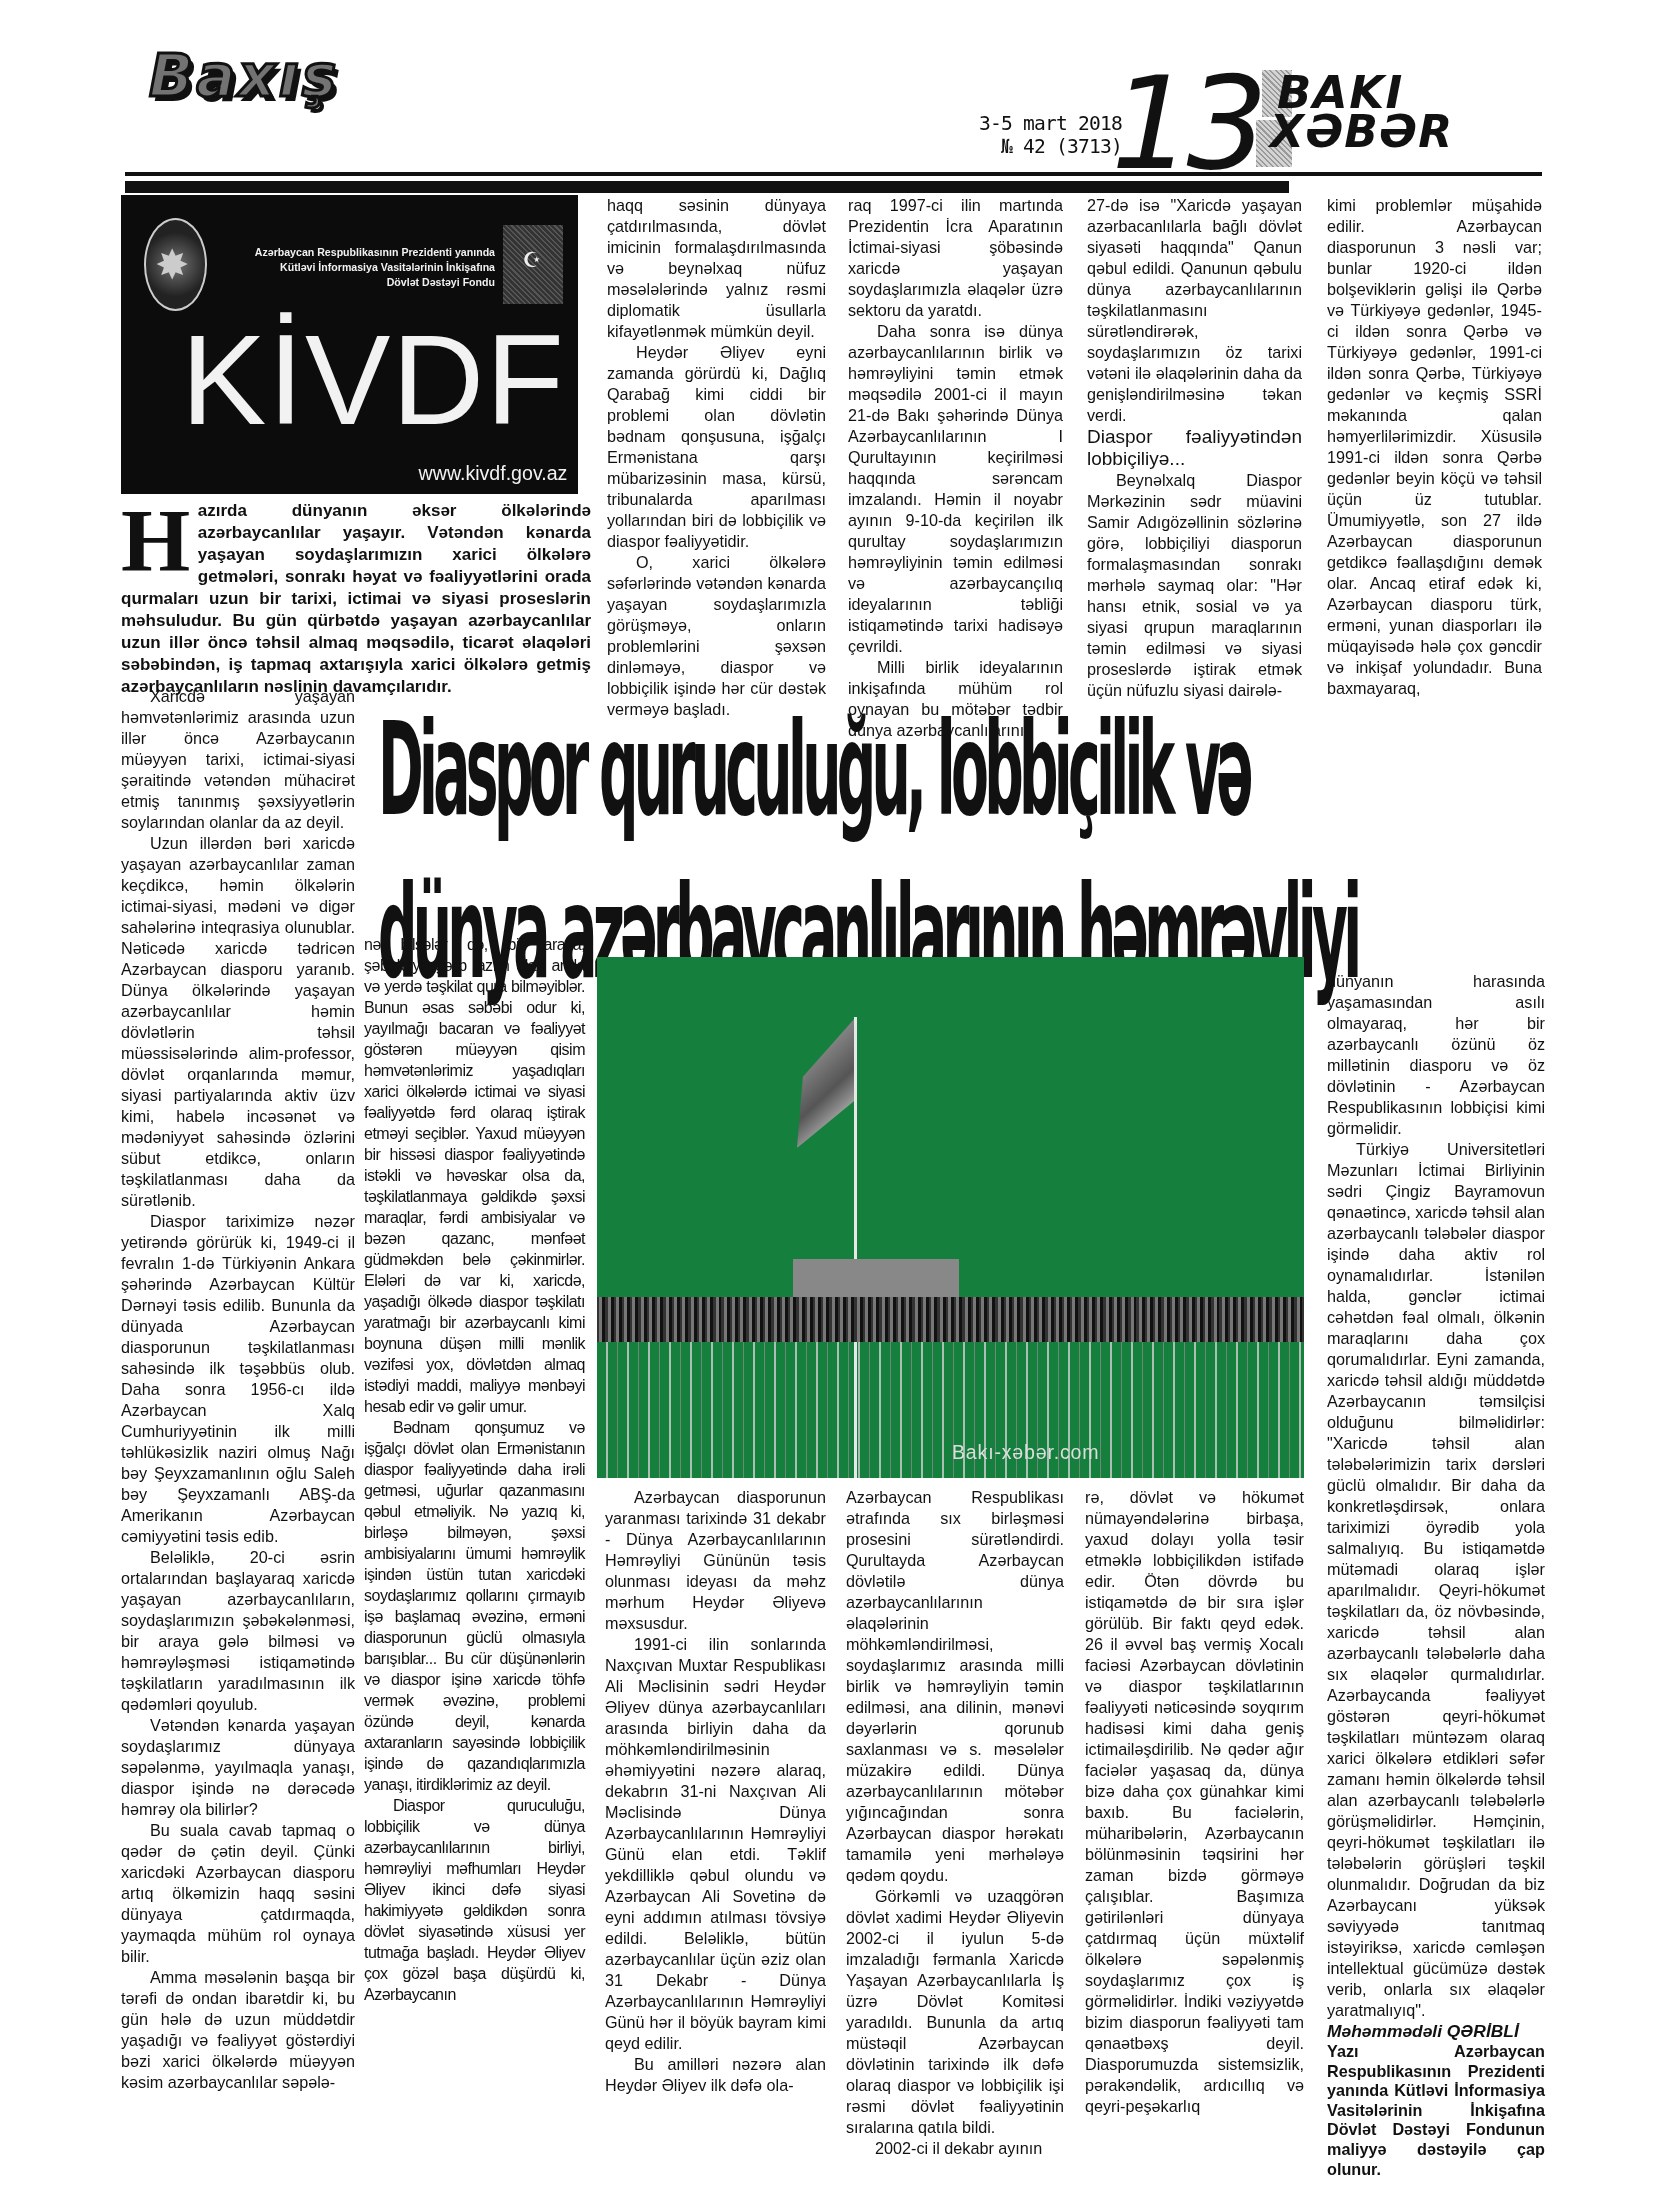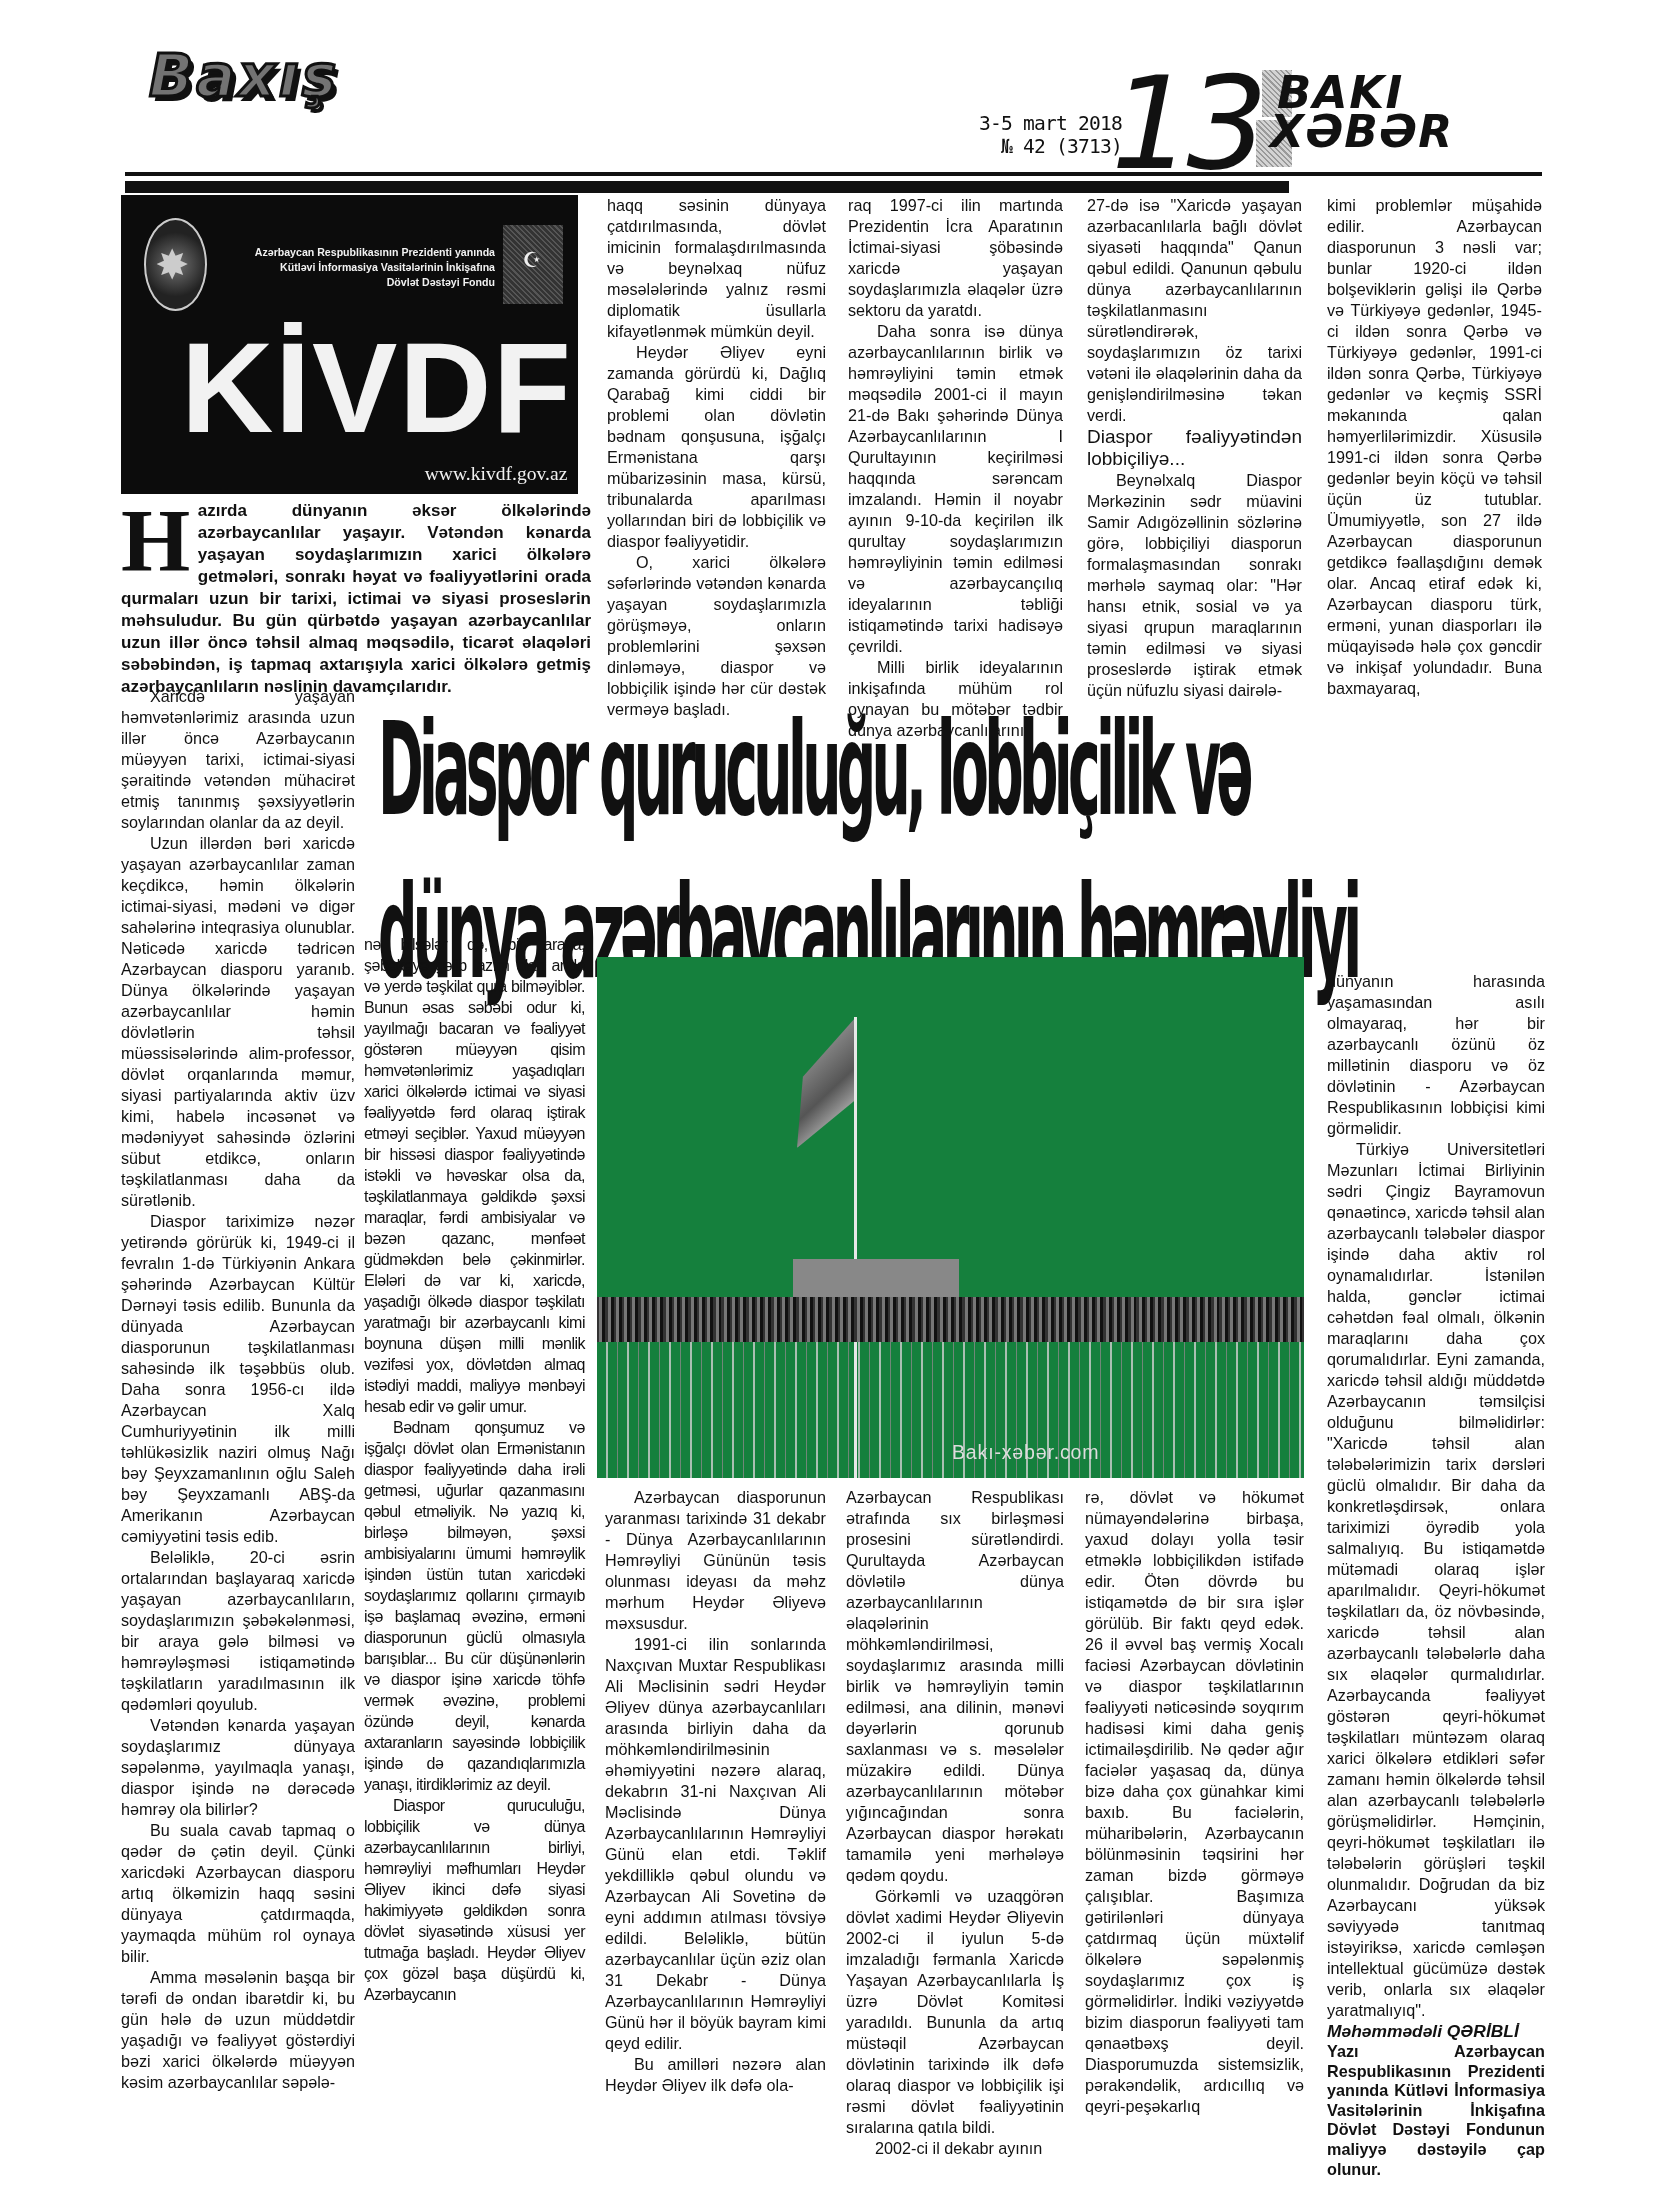--- a/index.html
+++ b/index.html
@@ -15,22 +15,22 @@
   .brand .tex { position:absolute; background:repeating-linear-gradient(45deg,#888 0 1.5px,#ccc 1.5px 3.8px); opacity:.85; }
   .rule-thin { left:125px; top:172px; width:1417px; height:3.8px; background:#111; }
   .rule-thick { left:125px; top:181px; width:1164px; height:12px; background:#111; }
 
   .kivdf { left:121px; top:195px; width:457px; height:299px; background:#0c0c0c; color:#f2f2f2; overflow:hidden; }
   .kivdf .emblem { position:absolute; left:23px; top:23px; width:59px; height:89px; border-radius:50%; border:2.3px solid #ccc; background:radial-gradient(circle,#666 10%,#222 60%); }
   .kivdf .emblem::after { content:"✸"; position:absolute; left:9px; top:21px; font-size:41px; color:#ccc; }
   .kivdf .org { position:absolute; left:91px; top:50px; width:283px; text-align:right; font-size:10.6px; font-weight:bold; line-height:15px; }
   .kivdf .flag { position:absolute; left:382px; top:30px; width:60px; height:79px; background:repeating-linear-gradient(45deg,#555 0 1.5px,#333 1.5px 3.8px); }
   .kivdf .flag span { position:absolute; left:19.6px; top:23px; font-size:21px; color:#eee; }
-  .kivdf .big { position:absolute; left:60px; top:121px; font-size:128px; font-weight:bold; letter-spacing:1.5px; line-height:1;margin-top:8px; }
-  .kivdf .url { position:absolute; right:10.6px; bottom:9px; font-size:19.6px;font-family:Liberation Serif, serif; }
+  .kivdf .big { position:absolute; left:60px; top:121px; font-size:128px; font-weight:normal; letter-spacing:1.5px; line-height:1; }
+  .kivdf .url { position:absolute; right:10.6px; bottom:9px; font-size:19.6px; }
 
   .lead { left:121px; top:500px; width:470px; font-size:17px; font-weight:bold; line-height:22px; text-align:justify; }
   .dropcap { float:left; font-family:"Liberation Serif", serif; font-size:89px; line-height:70px; font-weight:bold; margin:4.5px 7.6px 0 0; }
 
   .col { position:absolute; font-size:16.2px; line-height:21px; text-align:justify; hyphens:auto; }
   .col p { margin:0; text-indent:29px; }
   .col p.noind { text-indent:0; }
   .cond { font-family:"Liberation Sans", sans-serif; font-size:16px; letter-spacing:-0.5px; transform-origin:left top; }
   .subhead { font-weight:normal; font-size:19px; line-height:22px; margin:1.5px 0 1.5px 26px; text-indent:0 !important; }
 

